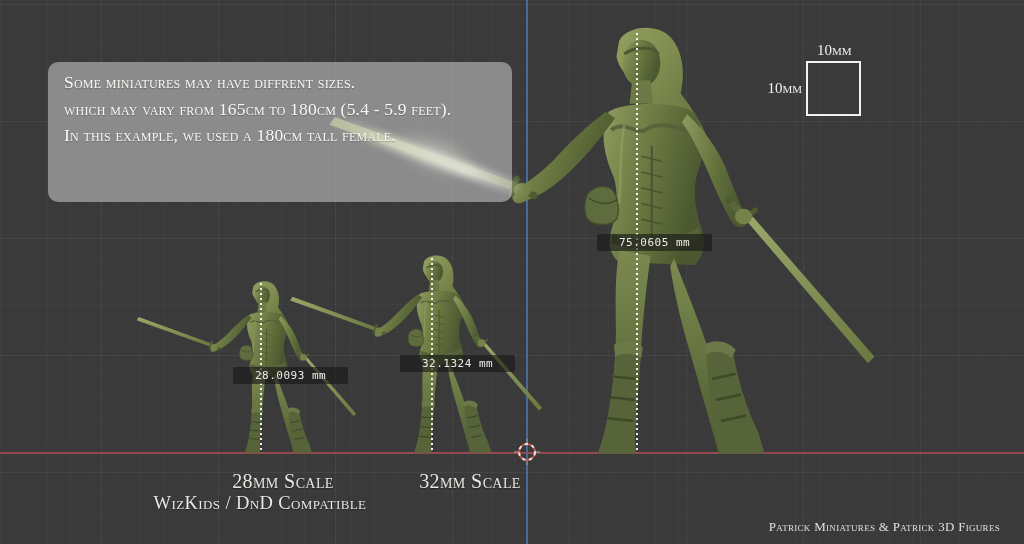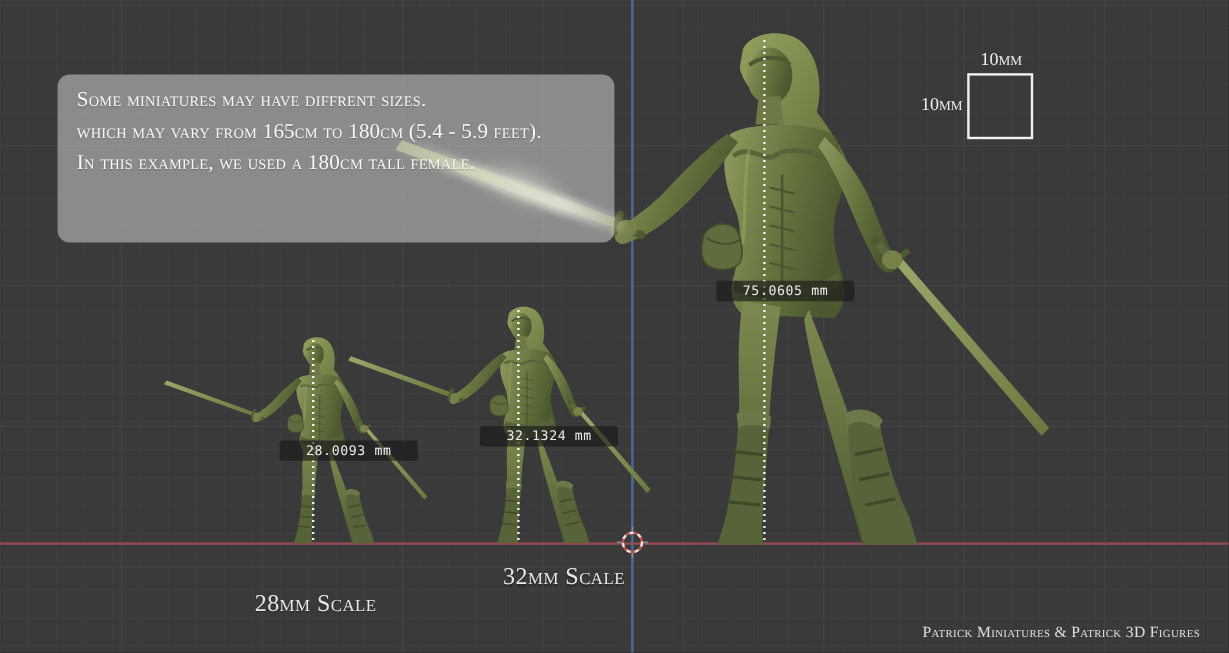--- a/index.html
+++ b/index.html
@@ -137,18 +137,19 @@
   <div class="refsq"></div>
   <div class="reflabel" style="left:817px;top:42px;">10mm</div>
   <div class="reflabel" style="left:762px;top:80px;width:40px;text-align:right;">10mm</div>
 
   <svg class="cursor3d" width="28" height="28" viewBox="0 0 28 28">
     <circle cx="14" cy="14" r="8" fill="none" stroke="#c2504e" stroke-width="2"></circle>
     <circle cx="14" cy="14" r="8" fill="none" stroke="#e8e4e0" stroke-width="2" stroke-dasharray="3.5 3.5"></circle>
     <path d="M14,1 L14,5 M14,23 L14,27 M1,14 L5,14 M23,14 L27,14" stroke="#8b8b8b" stroke-width="1.4"></path>
   </svg>
 
-  <div class="scale-label" style="left:263px;top:470px;margin-top:22px;">28mm Scale</div>
+  <div class="scale-label" style="left:283px;top:470px;">28mm Scale</div>
+  <div class="scale-label scale-sub" style="left:260px;top:493px;">WizKids / DnD Compatible</div>
   <div class="scale-label" style="left:470px;top:470px;">32mm Scale</div>
 
   <div class="credit">Patrick Miniatures &amp; Patrick 3D Figures</div>
 
 </div>
 
 </body></html>

